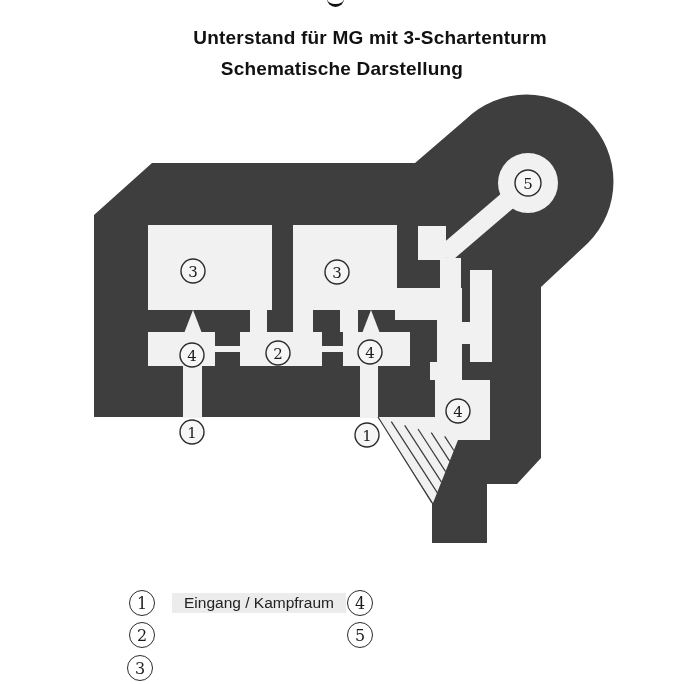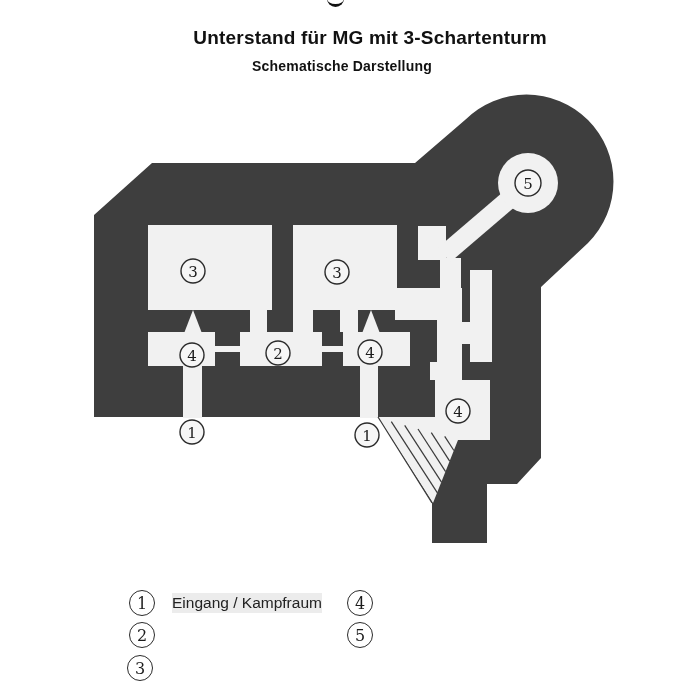--- a/index.html
+++ b/index.html
@@ -7,37 +7,37 @@
     --legend-highlight:#ececec; --text:#222222; --title:#111111;
   }
   html,body{margin:0;padding:0;background:var(--page);}
   .page{position:relative;width:684px;height:684px;background:var(--page);overflow:hidden;
         font-family:"Liberation Sans",sans-serif;}
   .top-fragment{position:absolute;left:327px;top:-4px;width:17px;height:8px;
         border-bottom:3px solid var(--title);border-radius:0 0 9px 9px;}
   .title1,.title2{position:absolute;left:0;width:684px;text-align:center;
         font-weight:700;color:var(--title);letter-spacing:.2px;}
   .title1{top:27px;font-size:19px;margin-left:28px;}
-  .title2{top:58px;font-size:14px;}
+  .title2{top:58px;font-size:19px;}
   svg.plan{position:absolute;left:0;top:0;width:684px;height:684px;}
   .wall{fill:var(--wall);}
   .room{fill:var(--room);}
   .roomstroke{stroke:var(--room);}
   .hatch{stroke:var(--line);stroke-width:1.2;fill:none;}
   .marker-circle{fill:#f6f6f6;stroke:#2b2b2b;stroke-width:1.4;}
   .marker-num{font-family:"DejaVu Serif",serif;font-size:15px;fill:#1c1c1c;
         text-anchor:middle;}
   .legend{position:absolute;left:0;top:0;width:684px;height:684px;}
   .lrow{position:absolute;display:flex;align-items:center;}
   .lcirc{display:inline-flex;align-items:center;justify-content:center;
         width:26px;height:26px;border:1.5px solid #2b2b2b;border-radius:50%;
         box-sizing:border-box;font-family:"DejaVu Serif",serif;font-size:16px;
         color:#1c1c1c;background:var(--page);flex:0 0 auto;}
   .llabel{margin-left:17px;font-size:15.5px;color:var(--text);
-        background:var(--legend-highlight);padding:1px 0;white-space:nowrap;}
+        background:var(--legend-highlight);padding:1px 12px;white-space:nowrap;}
 </style>
 </head>
 <body>
 
 <div class="page">
 
   <div class="top-fragment"></div>
   <div class="title1">Unterstand für MG mit 3-Schartenturm</div>
   <div class="title2">Schematische Darstellung</div>
 

